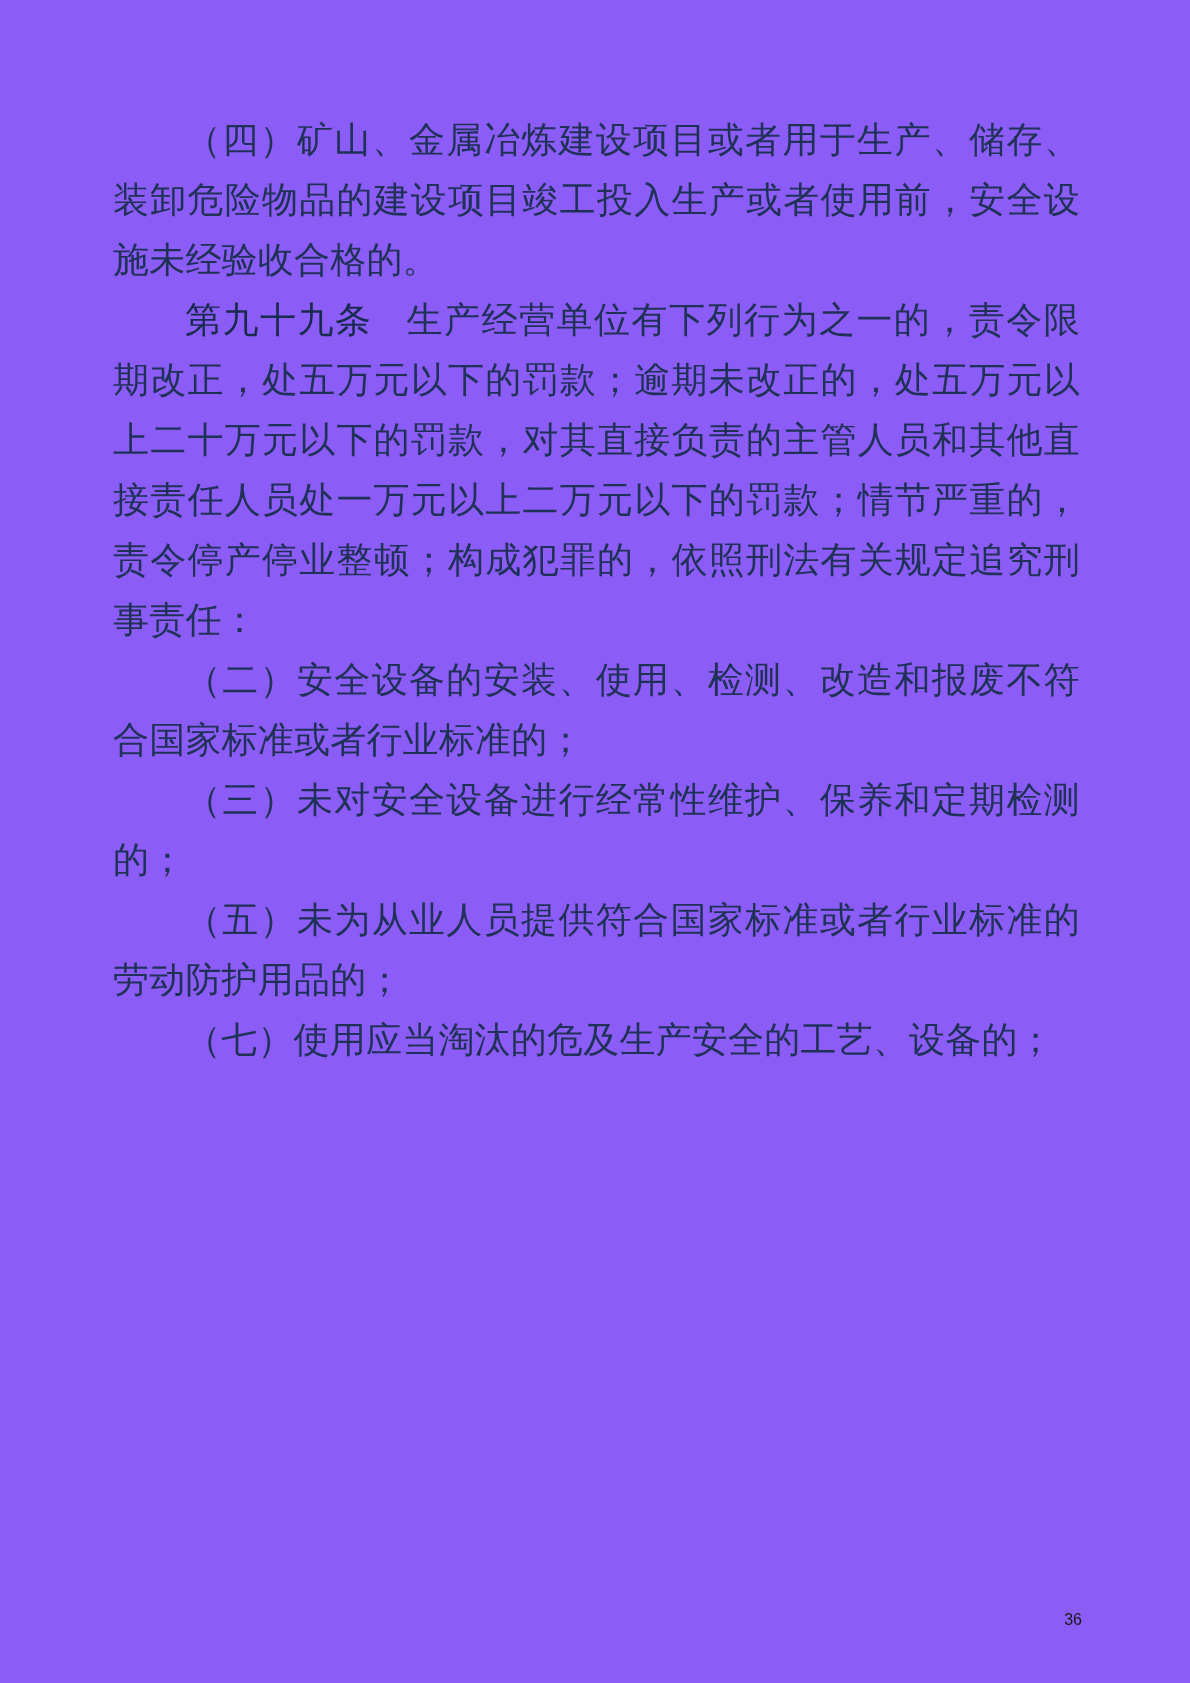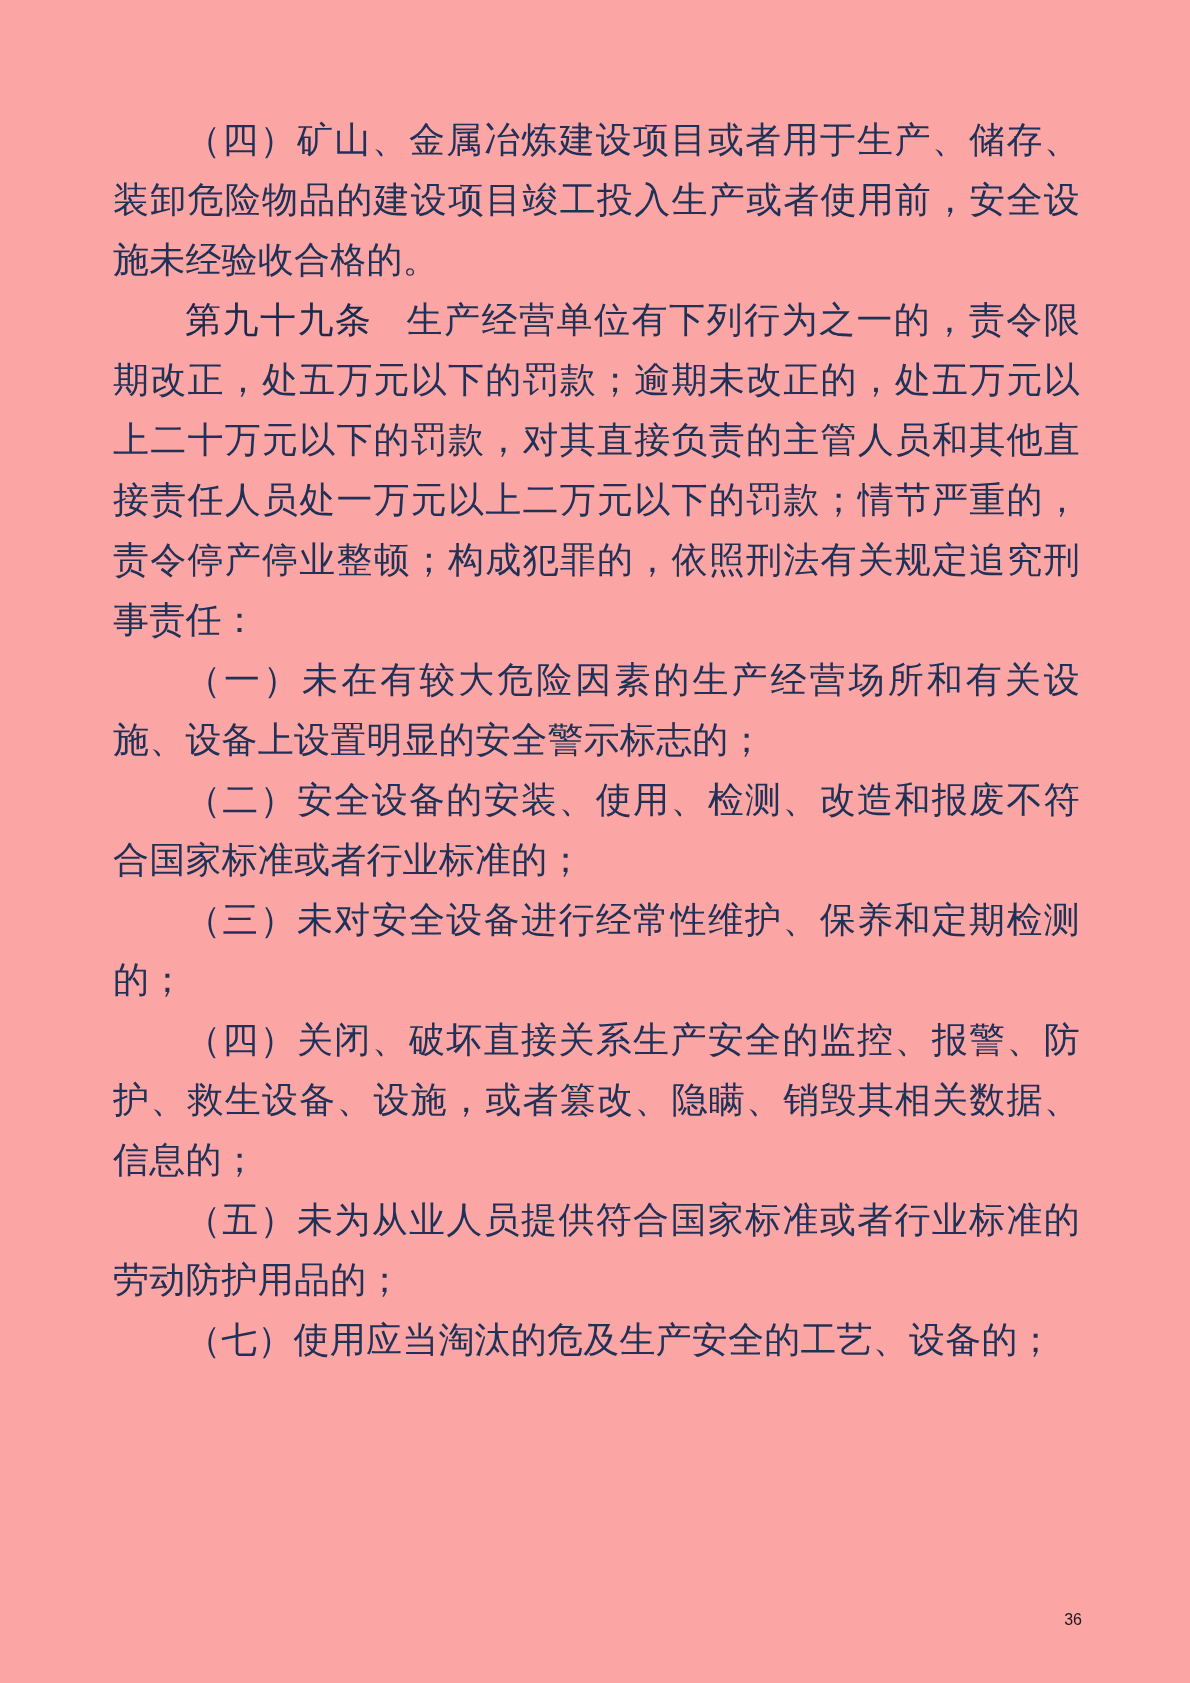--- a/index.html
+++ b/index.html
@@ -4,21 +4,21 @@
 <style>
   html, body {
     margin: 0;
     padding: 0;
     background: #ffffff;
   }
   .page {
     position: relative;
     width: 1190px;
     height: 1683px;
-    background: #fca5a5;
+    background: #8b5cf6;
     overflow: hidden;
     font-family: "Liberation Serif", "DejaVu Serif", serif;
   }
   .content {
     position: absolute;
     left: 113px;
     top: 110px;
     width: 967px;
   }
   p.para {
@@ -54,27 +54,25 @@
 
 <div class="page">
   <div class="content">
 
     <p class="para">（四）矿山、金属冶炼建设项目或者用于生产、储存、装卸危险物品的建设项目竣工投入生产或者使用前，安全设施未经验收合格的。</p>
 
     <p class="para">
       <span class="article-lead">第九十九条</span><span>生产经营单位有下列行为之一的，责令限期改正，处五万元以下的罚款；逾期未改正的，处五万元以上二十万元以下的罚款，对其直接负责的主管人员和其他直接责任人员处一万元以上二万元以下的罚款；情节严重的，责令停产停业整顿；构成犯罪的，依照刑法有关规定追究刑事责任：</span>
     </p>
 
-    <p class="para">（一）未在有较大危险因素的生产经营场所和有关设施、设备上设置明显的安全警示标志的；</p>
 
     <p class="para">（二）安全设备的安装、使用、检测、改造和报废不符合国家标准或者行业标准的；</p>
 
     <p class="para">（三）未对安全设备进行经常性维护、保养和定期检测的；</p>
 
-    <p class="para">（四）关闭、破坏直接关系生产安全的监控、报警、防护、救生设备、设施，或者篡改、隐瞒、销毁其相关数据、信息的；</p>
 
     <p class="para">（五）未为从业人员提供符合国家标准或者行业标准的劳动防护用品的；</p>
 
 
     <p class="para">（七）使用应当淘汰的危及生产安全的工艺、设备的；</p>
 
   </div>
 
   <div class="page-number">36</div>
 </div>

